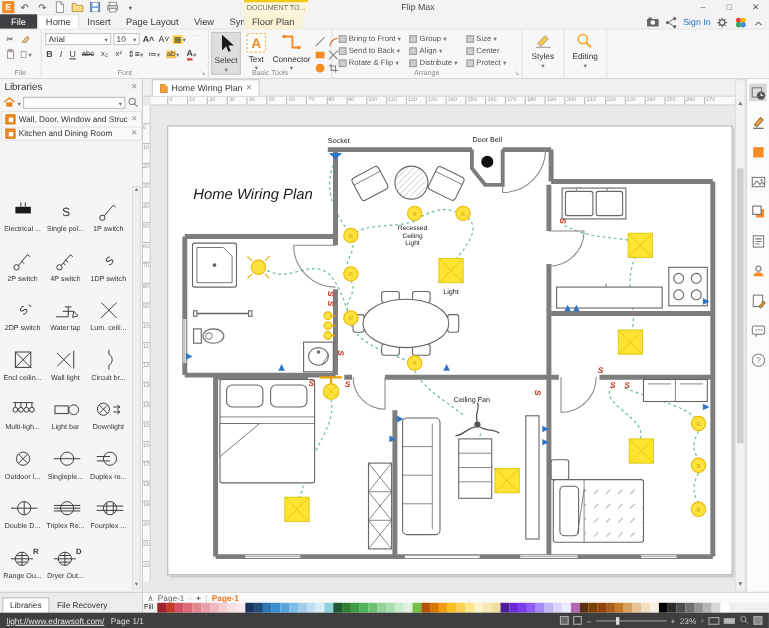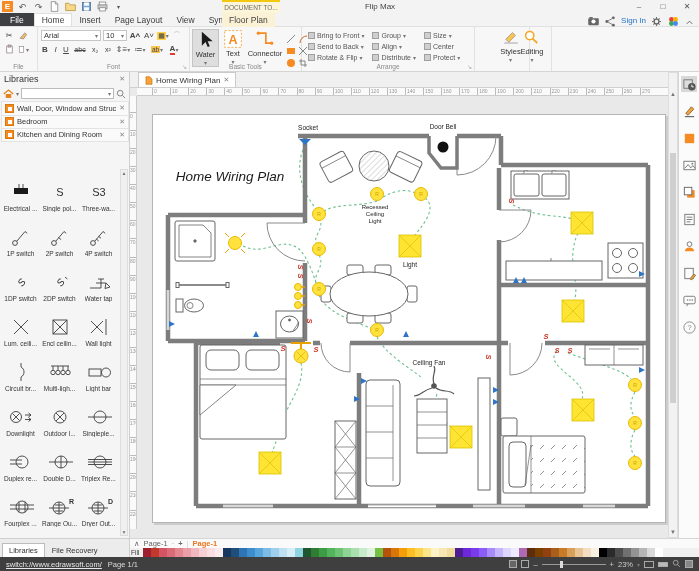--- a/index.html
+++ b/index.html
@@ -239,21 +239,21 @@
       </div>
       <div class="glabel">Font</div>
       <div class="launch">↘</div>
     </div>
 
     <div class="rgroup" style="left:190px;width:112px;">
       <div class="tool sel" style="left:2px;width:27px;">
         <div class="ticon"><svg width="22" height="20" viewBox="0 0 24 24">
               <path d="M7 2 L7 19 L11.5 14.5 L14 20.5 L16.5 19.5 L14 13.5 L20 13.5 Z" fill="#1a1a1a"></path>
             </svg></div>
-        <div>Water</div>
+        <div>Select</div>
           <div class="dd">▾</div>
       </div>
       <div class="tool" style="left:31px;width:24px;">
         <div class="ticon"><svg width="20" height="20" viewBox="0 0 24 24">
               <rect x="2" y="2" width="20" height="20" fill="#fff" stroke="#f0a030" stroke-dasharray="2.5 2"></rect>
               <text x="12" y="18" font-size="15" text-anchor="middle" fill="#f58b22" font-weight="bold">A</text>
             </svg></div>
         <div>Text</div>
           <div class="dd">▾</div>
       </div>
@@ -339,21 +339,21 @@
               <span class="ai"></span>
               <span>Protect</span>
               <span class="dd">▾</span>
             </div>
           </div>
         </div>
       <div class="glabel">Arrange</div>
       <div class="launch">↘</div>
     </div>
 
-    <div class="rgroup" style="left:492px;width:38px;">
+    <div class="rgroup" style="left:475px;width:38px;">
       <div class="bigtool" style="position:absolute;left:0;right:0;top:2px;">
         <svg width="18" height="16" viewBox="0 0 24 20">
             <path d="M5 13 l9-9 4 4 -9 9z" fill="#f2c94c" stroke="#a89"></path>
             <path d="M3 18 h18" stroke="#888"></path>
           </svg>
         <div>Styles</div><div class="dd">▾</div>
       </div>
     </div>
 
     <div class="rgroup" style="left:513px;width:39px;">
@@ -387,48 +387,37 @@
           </svg></span>
     </div>
     <div id="catlist" style="position:absolute;left:1px;top:29px;width:128px;">
         <div class="cat">
           <span class="catic"></span>
           <span style="overflow:hidden;white-space:nowrap;">Wall, Door, Window and Structure</span>
           <span class="x">✕</span>
         </div>
         <div class="cat">
           <span class="catic"></span>
-          <span style="overflow:hidden;white-space:nowrap;">Bedroom</span>
-          <span class="x">✕</span>
-        </div>
-        <div class="cat">
-          <span class="catic"></span>
           <span style="overflow:hidden;white-space:nowrap;">Kitchen and Dining Room</span>
           <span class="x">✕</span>
         </div>
       </div>
     <div id="symgrid" class="symgrid">
         <div class="symcell">
           <svg class="symg" viewBox="0 0 34 26" fill="none" stroke="#3c3c3c" stroke-width="0.9">
             <path d="M15 5 v4 M19 5 v4"></path>
             <rect x="10" y="9" width="14" height="6" fill="#1a1a1a" stroke="none"></rect>
           </svg>
           <div class="syml">Electrical ...</div>
         </div>
         <div class="symcell">
           <svg class="symg" viewBox="0 0 34 26" fill="none" stroke="#3c3c3c" stroke-width="0.9">
             <text x="17" y="17" text-anchor="middle" font-size="11" fill="#333" stroke="none">S</text>
           </svg>
           <div class="syml">Single pol...</div>
-        </div>
-        <div class="symcell">
-          <svg class="symg" viewBox="0 0 34 26" fill="none" stroke="#3c3c3c" stroke-width="0.9">
-            <text x="17" y="17" text-anchor="middle" font-size="11" fill="#333" stroke="none">S3</text>
-          </svg>
-          <div class="syml">Three-wa...</div>
         </div>
         <div class="symcell">
           <svg class="symg" viewBox="0 0 34 26" fill="none" stroke="#3c3c3c" stroke-width="0.9">
             <circle cx="11" cy="19" r="2.4"></circle>
             <path d="M12.8 17.2 L21 7.5 l2.2 1.8"></path>
           </svg>
           <div class="syml">1P switch</div>
         </div>
         <div class="symcell">
           <svg class="symg" viewBox="0 0 34 26" fill="none" stroke="#3c3c3c" stroke-width="0.9">
@@ -1059,21 +1048,21 @@
         <div class="sw" style="background: rgb(77, 77, 77);"></div>
         <div class="sw" style="background: rgb(112, 112, 112);"></div>
         <div class="sw" style="background: rgb(147, 147, 147);"></div>
         <div class="sw" style="background: rgb(182, 182, 182);"></div>
         <div class="sw" style="background: rgb(217, 217, 217);"></div>
         <div class="sw" style="background: rgb(255, 255, 255);"></div>
       </div>
   </div>
 
   <div class="status">
-    <a style="text-decoration:underline;cursor:pointer;">switch://www.edrawsoft.com/</a>
+    <a style="text-decoration:underline;cursor:pointer;">light://www.edrawsoft.com/</a>
     <span>Page 1/1</span>
     <div class="zoomctl">
       <div class="sqico" style="background:#666;"></div>
       <div class="sqico"></div>
       <span>–</span>
       <div class="ztrack">
           <div class="zknob"></div>
         </div>
       <span>+</span>
       <span>23%</span>

